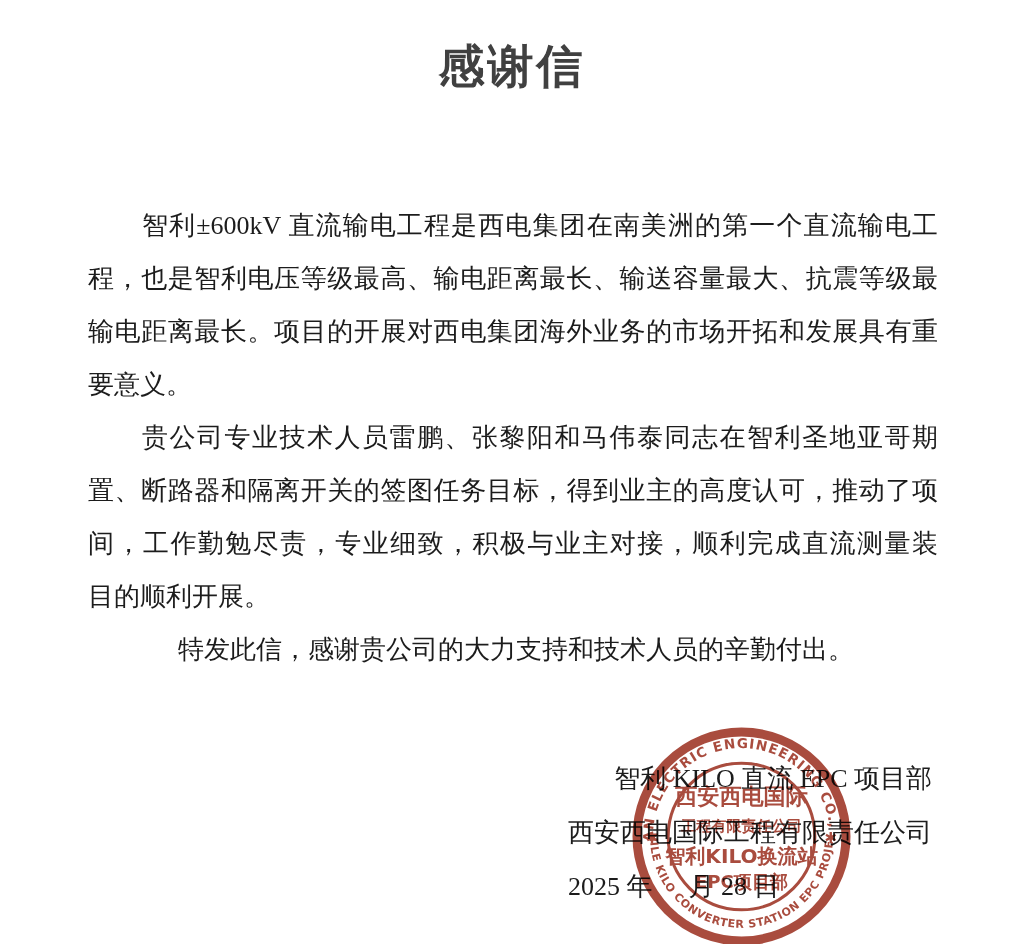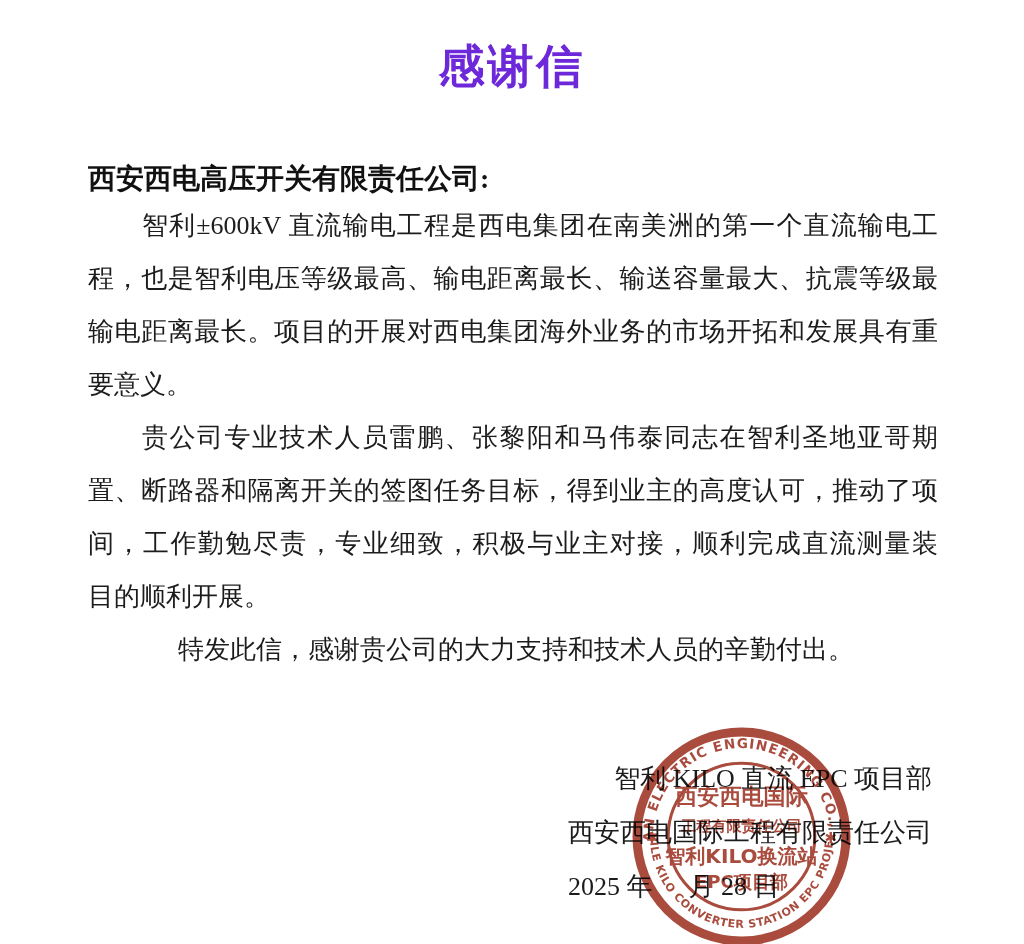--- a/index.html
+++ b/index.html
@@ -15,21 +15,21 @@
   }
   .title {
     position: absolute;
     top: 36px;
     left: 0;
     width: 100%;
     text-align: center;
     font-size: 46px;
     font-weight: 900;
     letter-spacing: 3px;
-    color: #6d28d9;
+    color: #404040;
   }
   .addressee {
     position: absolute;
     left: 88px;
     top: 160px;
     font-size: 28px;
     font-weight: 700;
     color: #111111;
   }
   .body-text {
@@ -80,21 +80,20 @@
     fill: #a03829;
   }
 </style>
 </head>
 <body>
 
 <div class="page">
 
   <div class="title">感谢信</div>
 
-  <div class="addressee">西安西电高压开关有限责任公司:</div>
 
   <div class="body-text">
     <div class="bl just indent2">智利±600kV 直流输电工程是西电集团在南美洲的第一个直流输电工</div>
     <div class="bl just">程，也是智利电压等级最高、输电距离最长、输送容量最大、抗震等级最</div>
     <div class="bl just">输电距离最长。项目的开展对西电集团海外业务的市场开拓和发展具有重</div>
     <div class="bl">要意义。</div>
     <div class="bl just indent2">贵公司专业技术人员雷鹏、张黎阳和马伟泰同志在智利圣地亚哥期</div>
     <div class="bl just">置、断路器和隔离开关的签图任务目标，得到业主的高度认可，推动了项</div>
     <div class="bl just">间，工作勤勉尽责，专业细致，积极与业主对接，顺利完成直流测量装</div>
     <div class="bl">目的顺利开展。</div>

